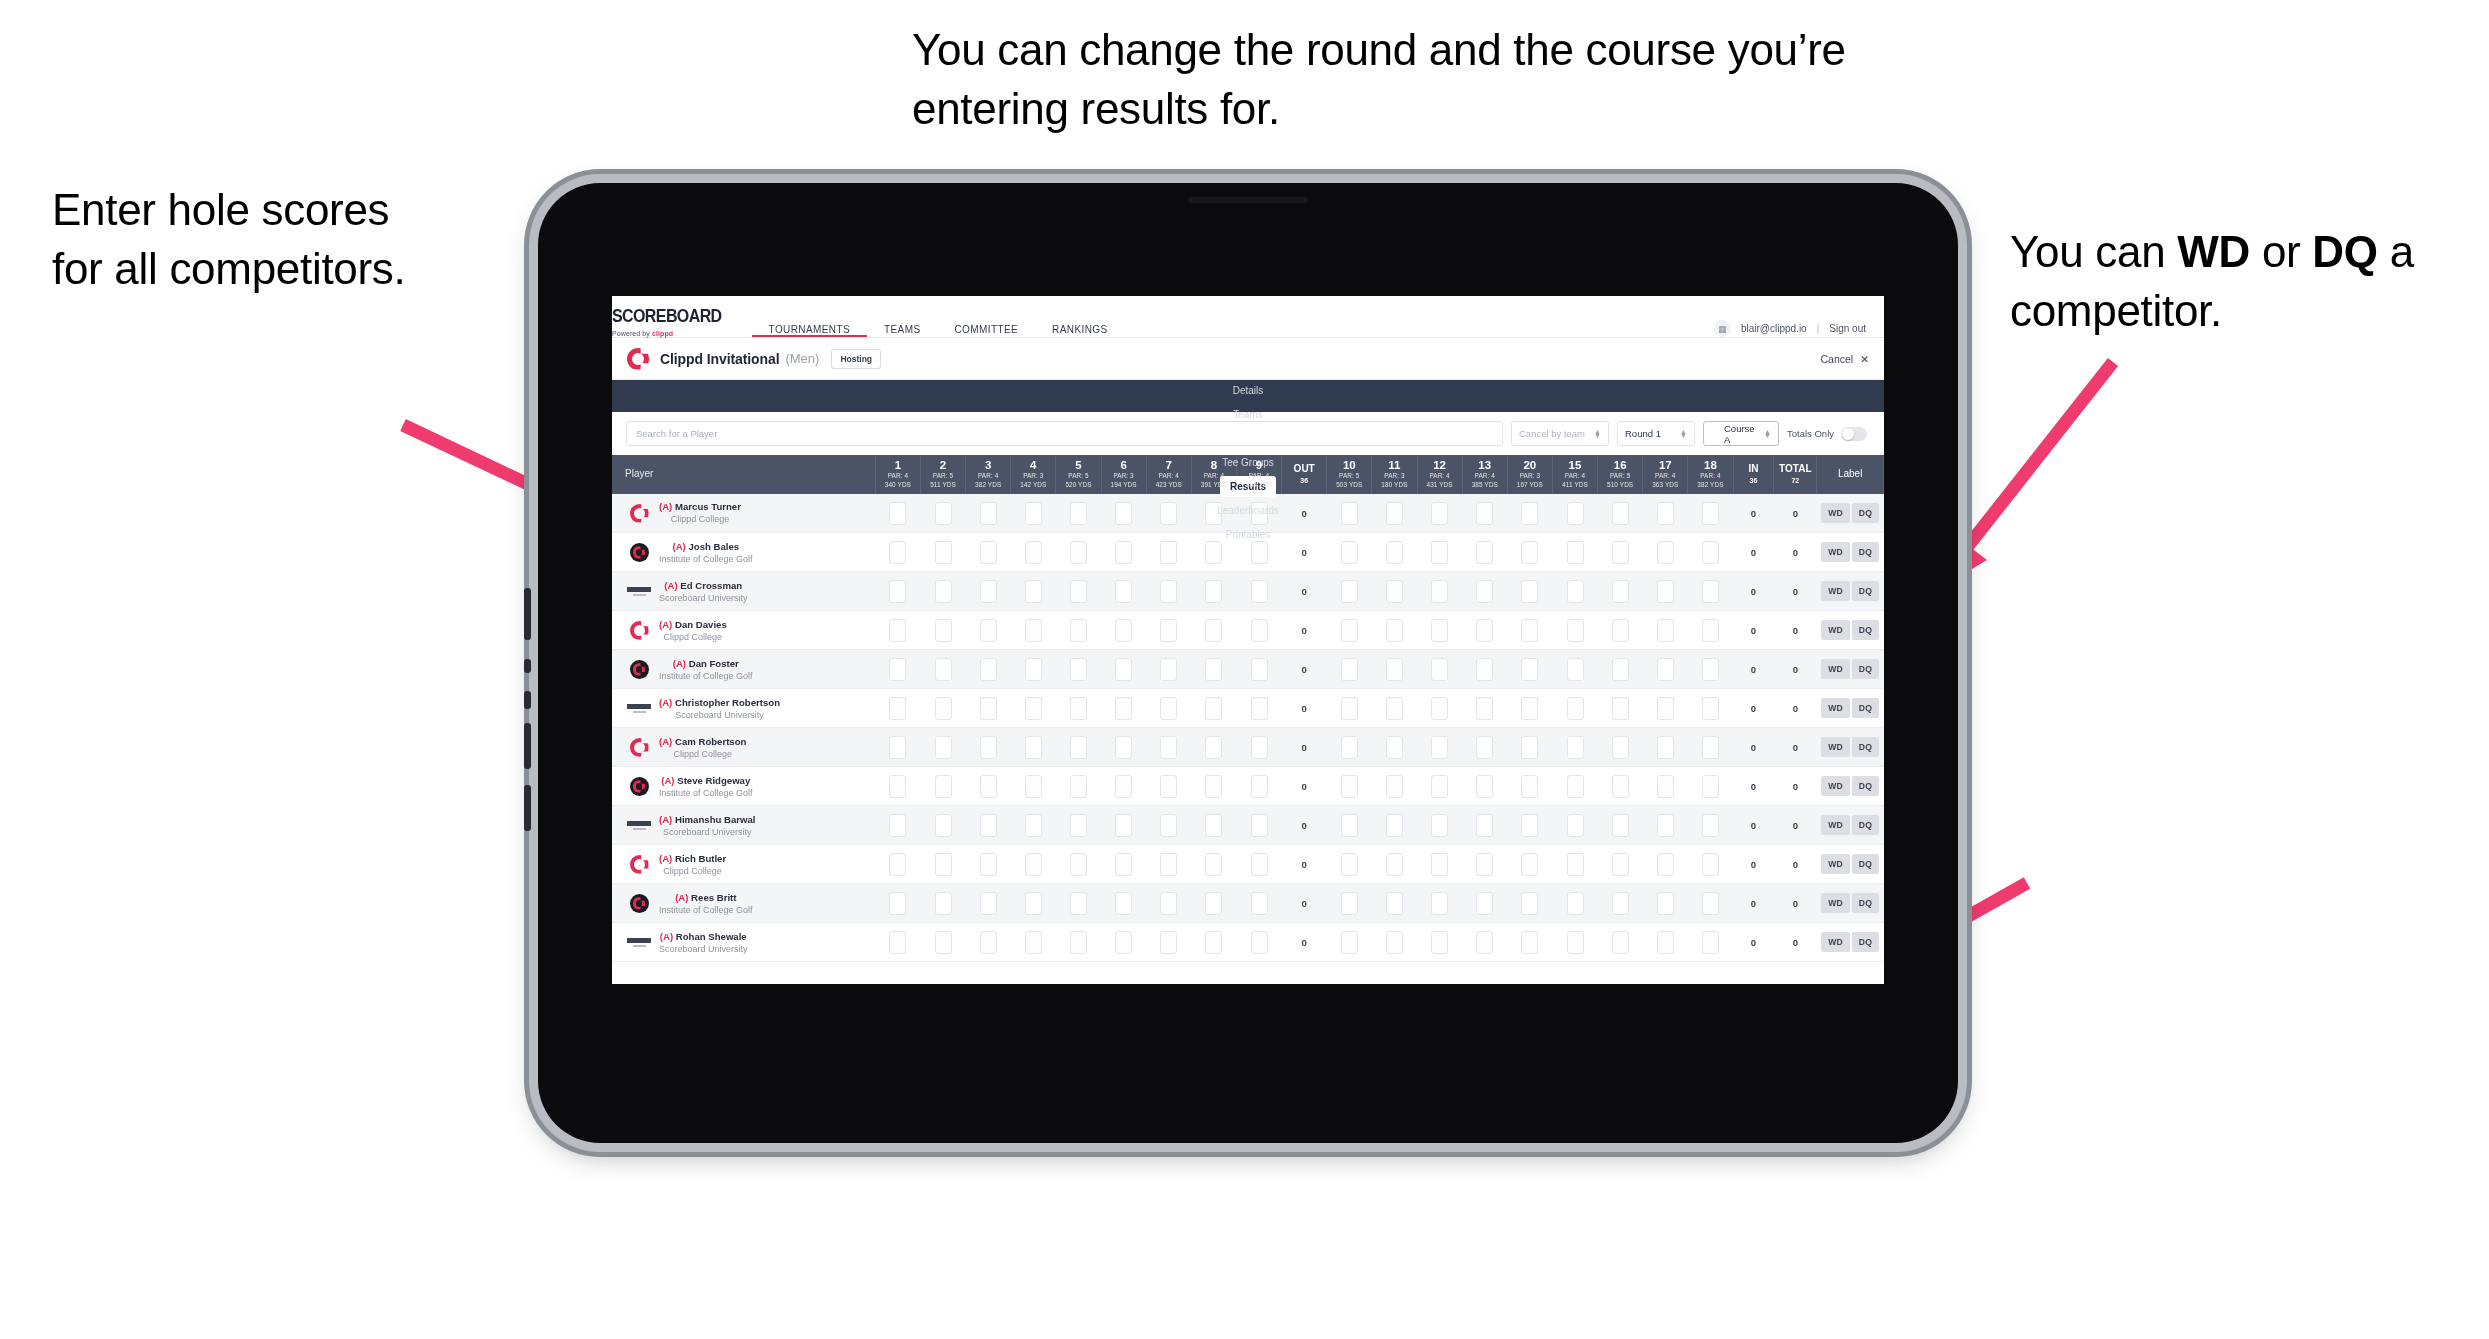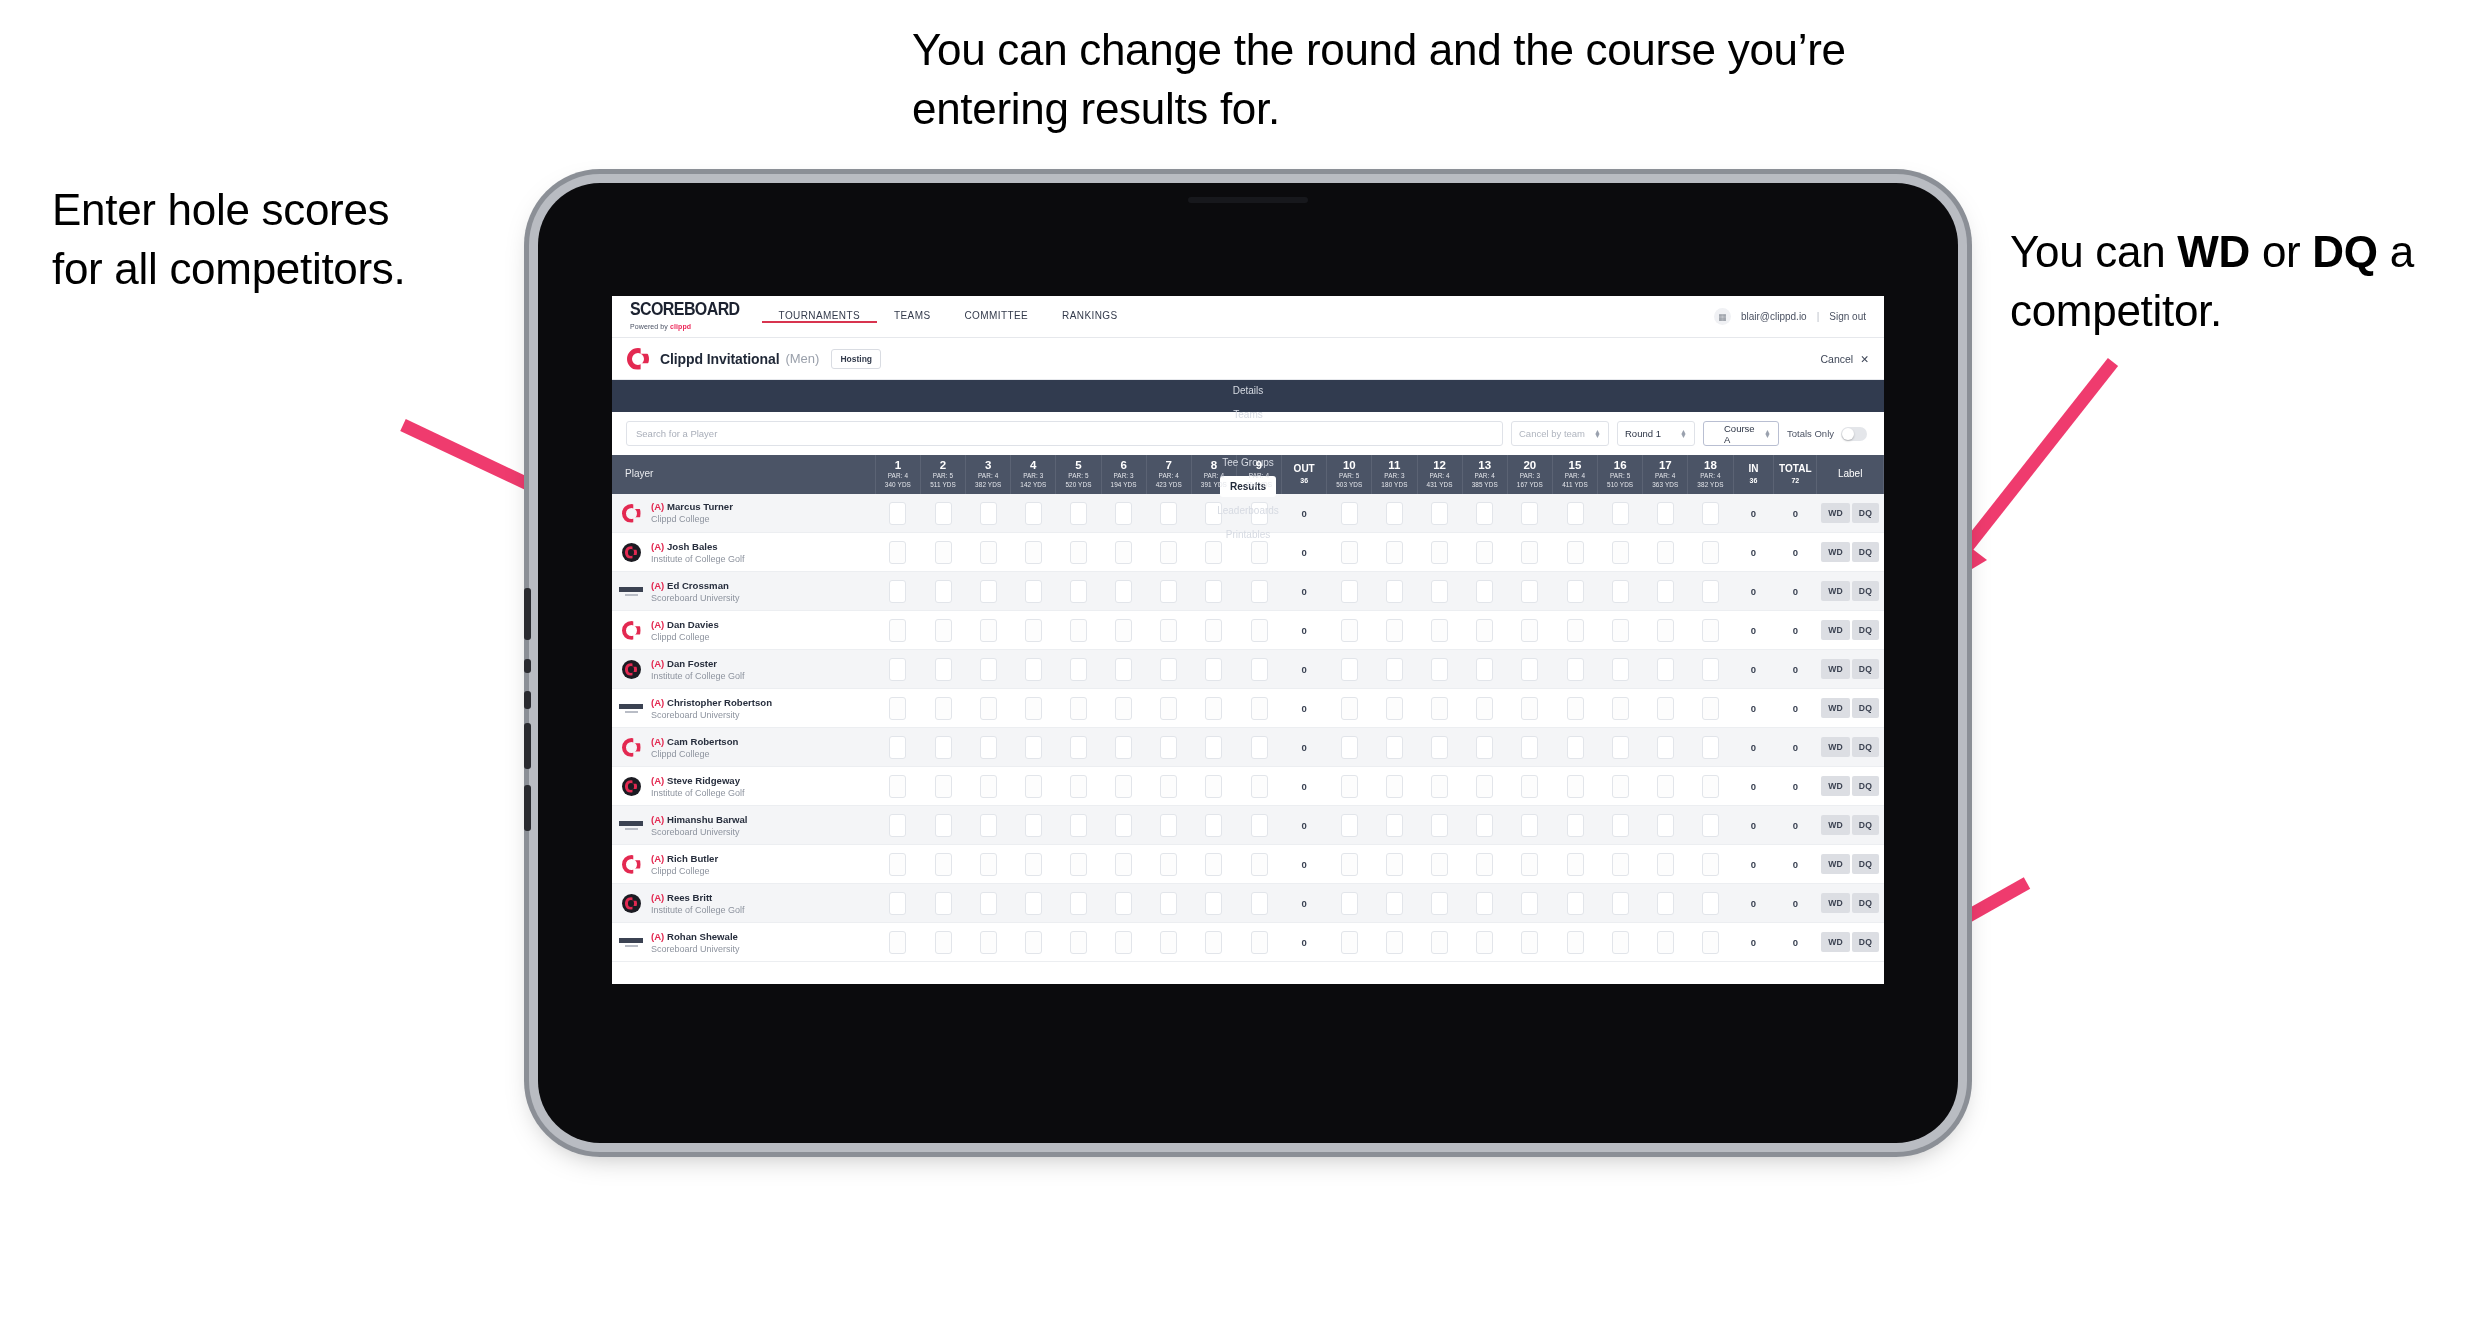--- a/index.html
+++ b/index.html
@@ -54,23 +54,23 @@
     left: 74px; top: 113px;
     width: 1272px; height: 688px;
     background: #ffffff;
     overflow: hidden;
     font-size: 11px;
     color: #2b3243;
   }
 
   
   .topnav {
-    height: 42px; display: flex; align-items: center;
+    height: 42px; display: flex; align-items: flex-end;
     border-bottom: 1px solid #e6e8ec; background:#fff;
-    padding-left: 18px;
+    gap: 8px;
   }
   .brand { display:flex; flex-direction:column; justify-content:center; padding-right: 22px; }
   .brand .bmark {
     font-family: "Liberation Sans", sans-serif;
     font-weight: 900; font-size: 16px; letter-spacing: -0.6px;
     color:#1c2230; line-height: 1; transform: scaleY(1.18); transform-origin: left bottom;
   }
   .brand .bsub { font-size: 7px; color:#4a5163; margin-top: 4px; letter-spacing:.1px;}
   .brand .bsub i { color:#ec2a5b; font-style: normal; font-weight:700; }
   .topnav-links { display:flex; align-items:stretch; }
@@ -140,21 +140,21 @@
   th .hyd  { font-size:6.4px; letter-spacing:.1px; line-height:1.3; color:#e4e6eb;}
   th.agg .aggt { font-size:10px; font-weight:700; line-height:1.2; }
   th.agg .aggv { font-size:7px; font-weight:700; margin-top:2px; }
   th.label-h { font-size:10px; }
 
   tbody tr { height:39px; }
   tbody tr.odd { background:#f4f5f7; }
   tbody tr.even { background:#ffffff; }
   tbody td { text-align:center; vertical-align:middle; border-bottom:1px solid #eceef1; }
 
-  td.pcell { text-align:left; padding-left:8px; }
+  td.pcell { text-align:center; padding-left:16px; }
   .pwrap { display:flex; align-items:center; gap:9px; }
   .pteam-logo { width:22px; height:22px; flex:0 0 22px; display:flex; align-items:center; justify-content:center;}
   .logo-clippd { width:19px; height:19px; position:relative; }
   .logo-clippd::before{
     content:""; position:absolute; inset:0; border-radius:50%;
     border:4.6px solid #e32951;
     clip-path: polygon(0 0, 62% 0, 62% 28%, 100% 28%, 100% 72%, 62% 72%, 62% 100%, 0 100%);
   }
   .logo-icg { width:19px; height:19px; border-radius:50%; background:#1b1b22; position:relative; }
   .logo-icg::before{

